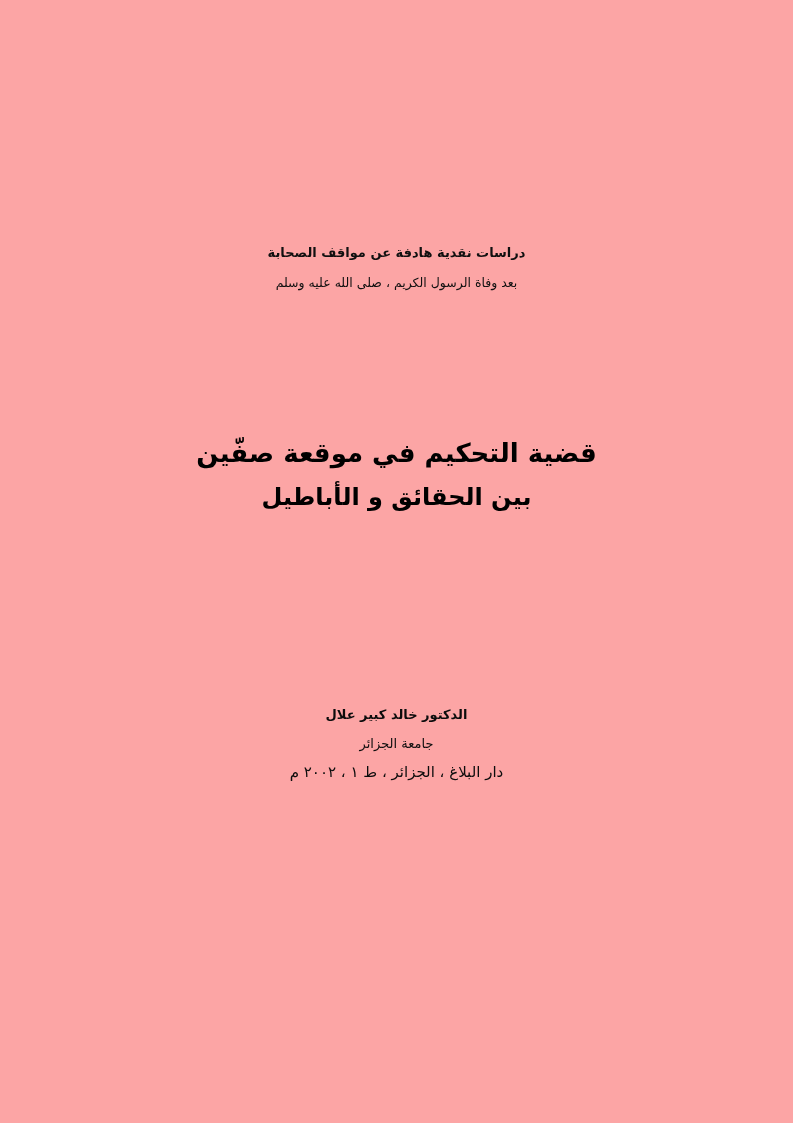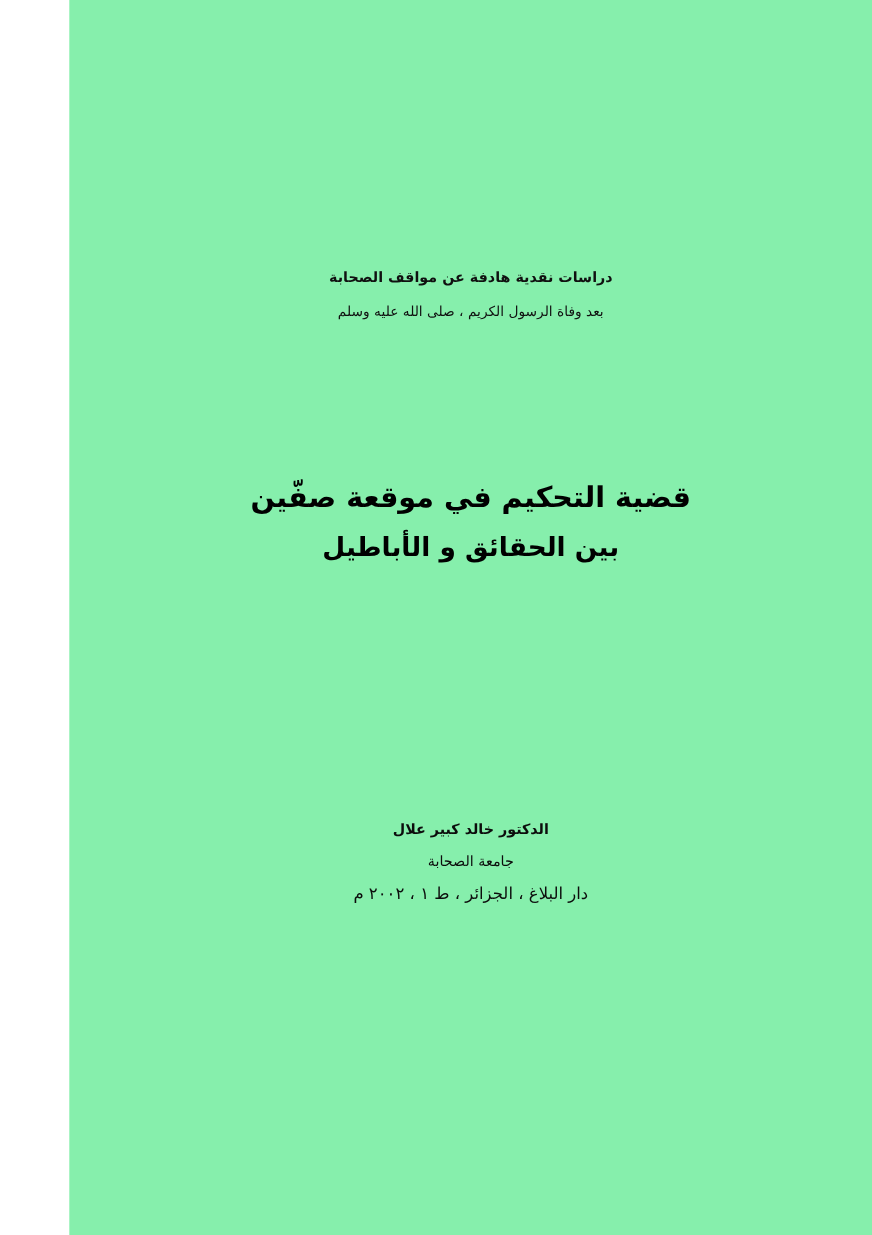--- a/index.html
+++ b/index.html
@@ -9,23 +9,23 @@
   }
   body {
     width: 793px;
     height: 1123px;
     font-family: "Liberation Serif", "DejaVu Serif", serif;
     color: #000000;
     overflow: hidden;
   }
   .page {
     position: relative;
-    width: 730px;
+    width: 793px;
     height: 1123px;
-    background: #86efac;
+    background: #fca5a5;
     box-sizing: border-box;
   }
   .block {
     position: absolute;
     width: 100%;
     text-align: center;
     direction: rtl;
   }
   .subtitle-line {
     font-family: "DejaVu Sans", "Liberation Sans", sans-serif;
@@ -87,19 +87,19 @@
   <div class="block" style="top: 238px;">
     <div class="subtitle-line">دراسات نقدية هادفة عن مواقف الصحابة</div>
     <div class="subtitle-line second">بعد وفاة الرسول الكريم ، صلى الله عليه وسلم</div>
   </div>
 
   <div class="block" style="top: 396px;">
     <div class="main-title title-l1">قضية التحكيم في موقعة صفّين</div>
     <div class="main-title title-l2">بين الحقائق و الأباطيل</div>
   </div>
 
-  <div class="block" style="top: 740px; margin-left: 44px;">
+  <div class="block" style="top: 700px; margin-left: 44px;">
     <div class="imprint-line">الدكتور خالد كبير علال</div>
-    <div class="imprint-line affiliation">جامعة الصحابة</div>
+    <div class="imprint-line affiliation">جامعة الجزائر</div>
     <div class="imprint-line pub">دار البلاغ  ، الجزائر  ، ط ١ ، ٢٠٠٢ م</div>
   </div>
 
 </div>
 
 </body></html>

